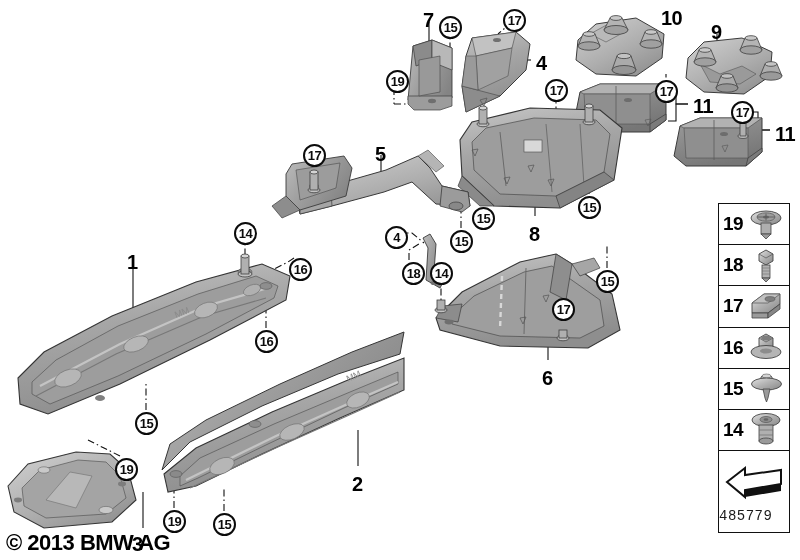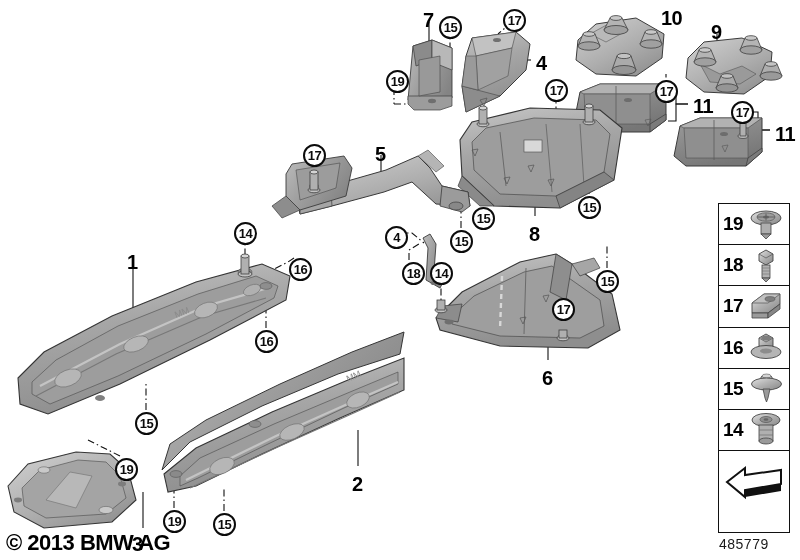--- a/index.html
+++ b/index.html
@@ -89,24 +89,25 @@
     position: absolute;
     left: 6px; top: 530px;
     font-size: 22px;
     font-weight: bold;
     color: #000000;
     letter-spacing: -0.5px;
     white-space: nowrap;
   }
   #refnum {
     position: absolute;
-    left: 719px; top: 536px;
+    left: 719px; top: 508px;
     font-size: 14px;
     color: #1a1a1a;
     letter-spacing: 0.5px;
+    font-family: Liberation Mono, monospace;
   }
 </style>
 </head>
 <body>
 
 <div id="stage">
 
   <svg id="art" viewBox="0 0 800 560">
     <defs>
       <linearGradient id="gMetalA" x1="0" y1="0" x2="0.3" y2="1">

